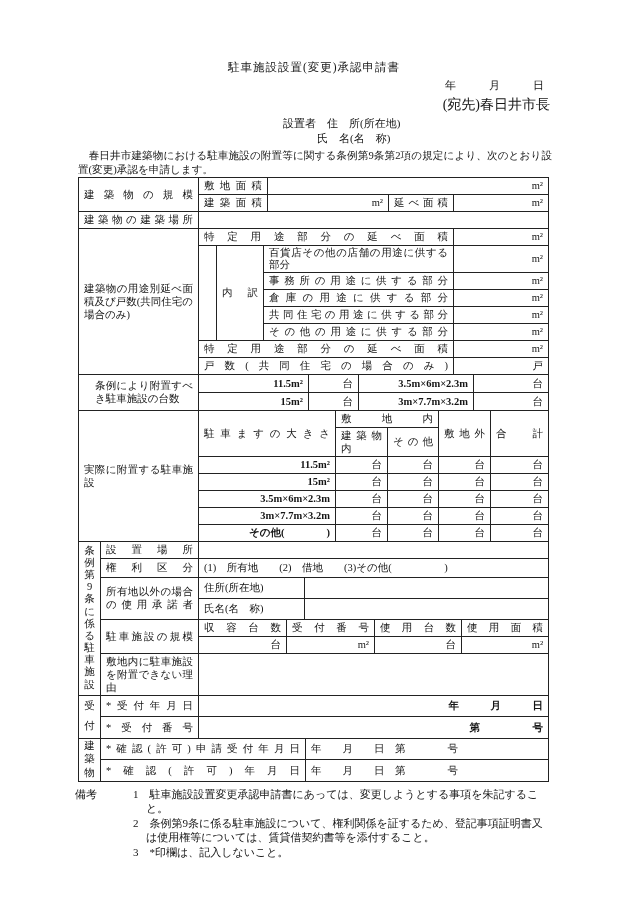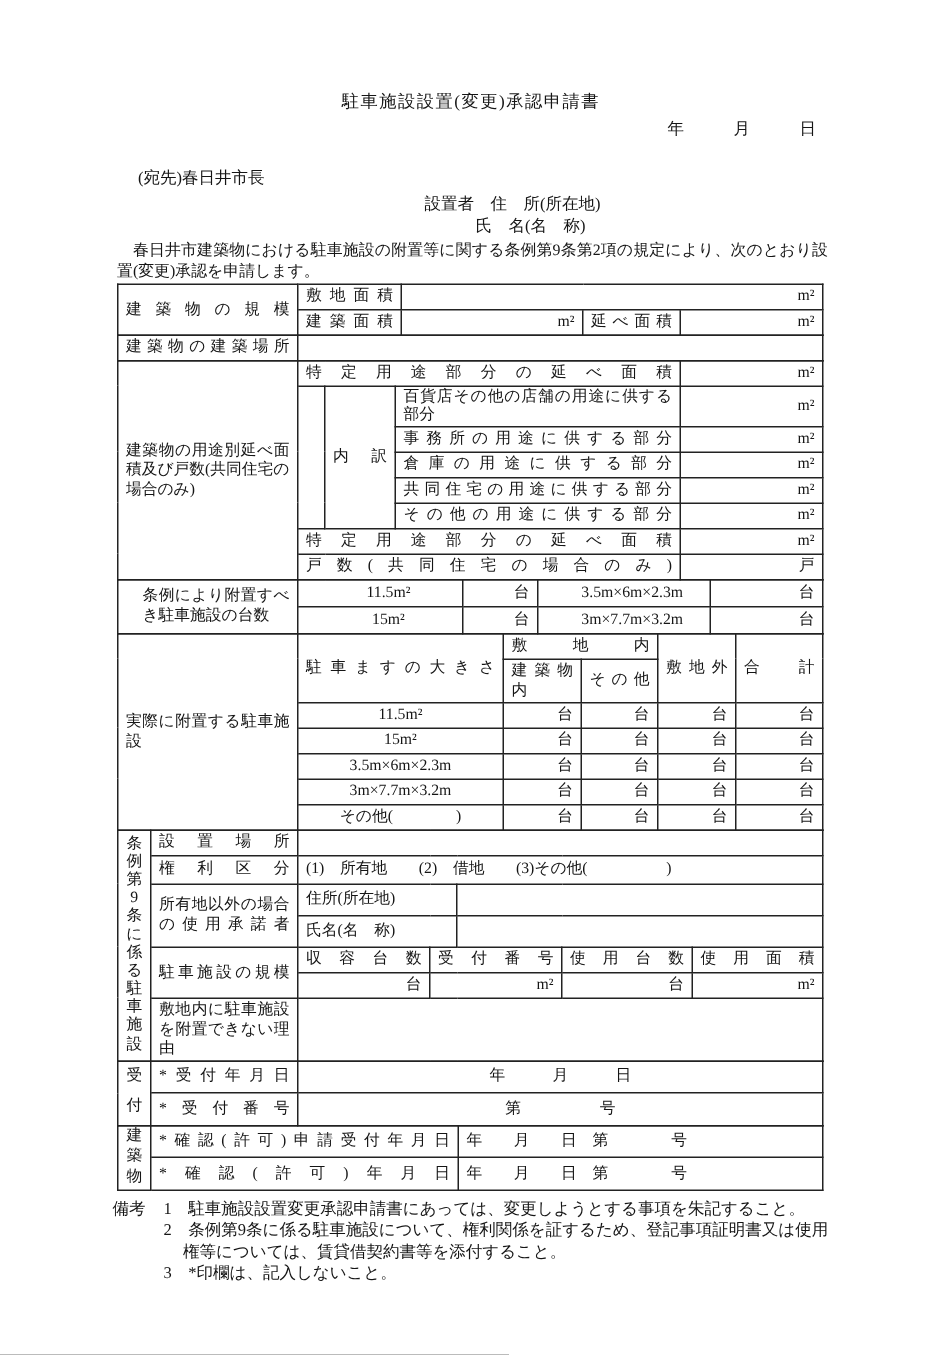--- a/index.html
+++ b/index.html
@@ -6,54 +6,54 @@
   .page{
     width:630px;height:903px;background:#ffffff;color:#151515;
     font-family:"Liberation Serif","DejaVu Serif",serif;
     position:relative;overflow:hidden;box-sizing:border-box;
     padding:56px 0 0 78px;
   }
   .content{width:472px;}
   .form-no{font-size:11px;margin-left:-3px;}
   .doc-title{font-size:11.5px;text-align:center;letter-spacing:1px;margin-top:4px;}
   .date-line{font-size:11px;text-align:right;padding-right:6px;margin-top:3px;}
-  .addressee{font-size:11px;margin-left:14px;margin-top:18px;}
+  .addressee{font-size:14px;margin-left:14px;margin-top:3px;text-align:right;}
   .app-line1{font-size:11px;margin-left:205px;margin-top:2px;}
   .app-line2{font-size:11px;margin-left:239px;}
   .intro{font-size:10.6px;line-height:1.3;margin-top:3px;width:474px;text-align:justify;}
   table.t{border-collapse:collapse;table-layout:fixed;width:470px;}
   table.t + table.t{margin-top:-1px;}
   .t td{
     border:1px solid #222;font-size:10.5px;line-height:13px;
     padding:1px 5px;vertical-align:middle;box-sizing:border-box;
     overflow:hidden;
   }
   
   .jl{text-align:justify;text-align-last:justify;text-justify:inter-character;}
   
   .jw{text-align:justify;text-justify:inter-character;}
-  .ctr{text-align:center;}
+  .ctr{text-align:right;font-weight:bold;}
   .unit{text-align:right;padding-right:4px;}
   .rgt{text-align:left;padding-right:8px;}
   .sub{padding-left:9px;}
   .opt{padding-left:8px;}
   .pad8{padding-left:8px;padding-right:8px;}
   .pad10{padding-left:10px;padding-right:10px;}
   .pad13{padding-left:13px;padding-right:13px;line-height:11px;}
   tr.h17 td{height:17px;} tr.h18 td{height:18px;padding-left:16px;} tr.h19 td{height:19px;}
   tr.h21 td{height:21px;} tr.h25 td{height:25px;} tr.h27 td{height:27px;}
   tr.h40 td{height:40px;}
   .vcell{padding:0;}
   .vstack{display:flex;flex-direction:column;justify-content:space-around;align-items:center;
           font-size:10.5px;line-height:1;margin:0 auto;}
   .h146{height:146px;} .h40v{height:40px;}
   .notes{display:flex;font-size:11px;line-height:1.32;margin-top:5px;margin-left:-3px;width:478px;}
   .notes-label{width:34px;flex:none;}
   .note-items{flex:1;}
-  .note-item{padding-left:13px;text-indent:-13px;}
+  .note-item{padding-left:13px;text-indent:-13px;margin-left:24px;}
 </style>
 </head>
 <body>
 
 <div class="page">
  <div class="content">
 
   <div class="doc-title">駐車施設設置(変更)承認申請書</div>
   <div class="date-line">年　　　月　　　日</div>
   <div class="addressee">(宛先)春日井市長</div>

